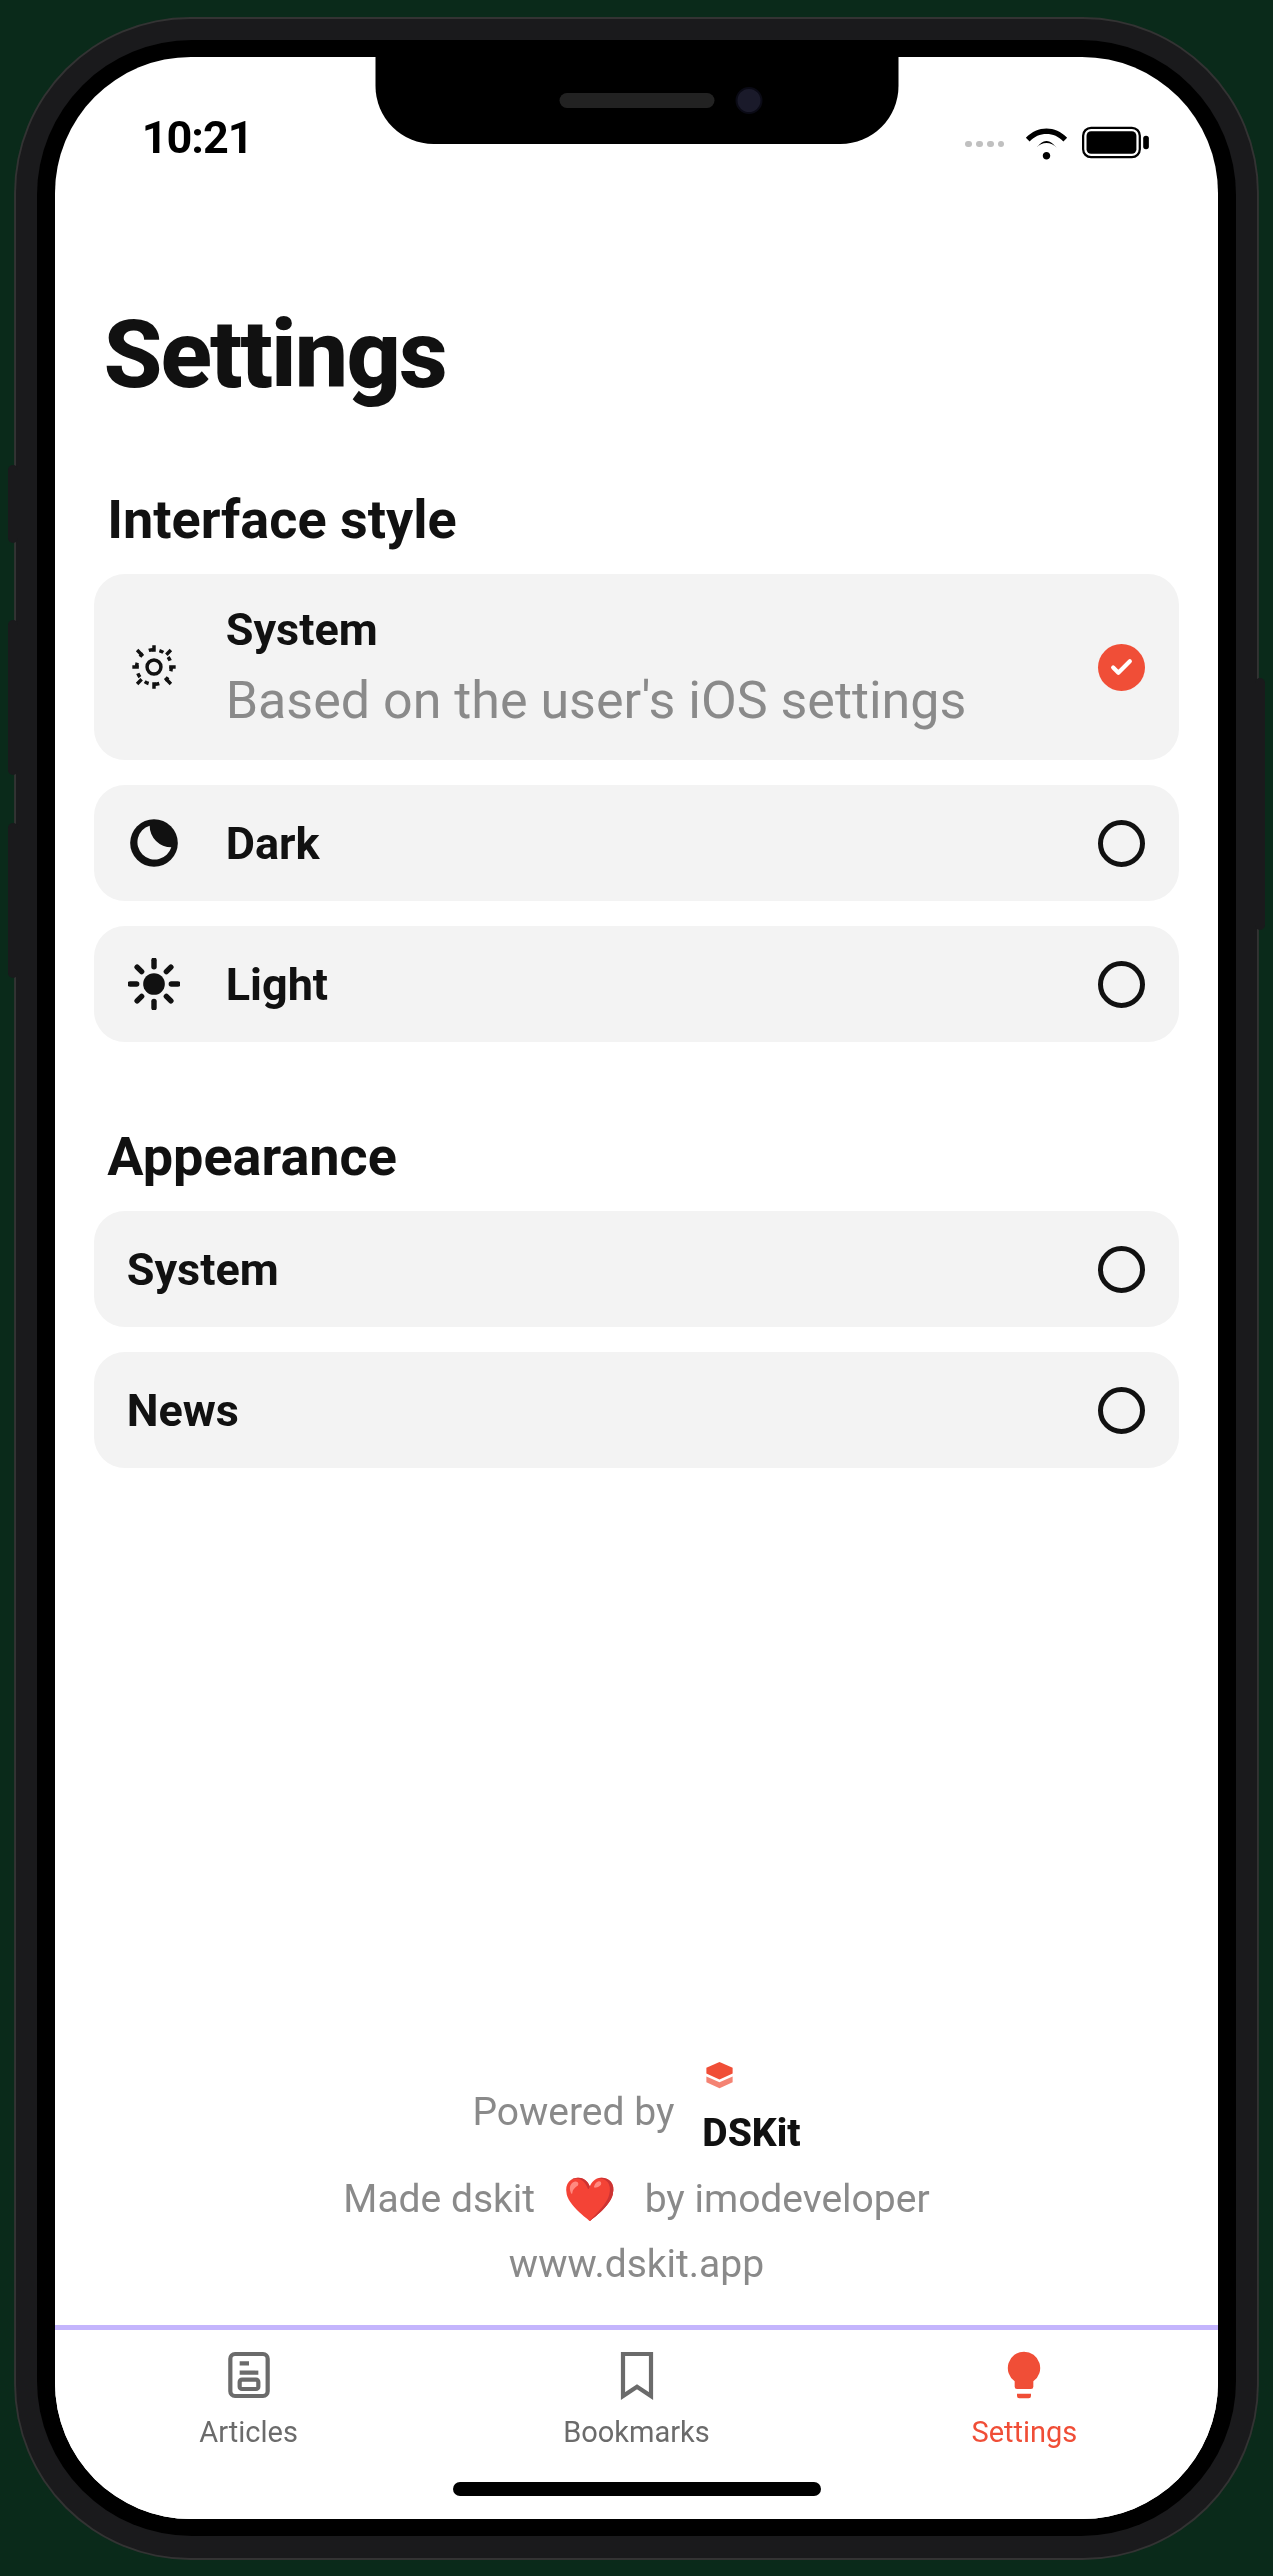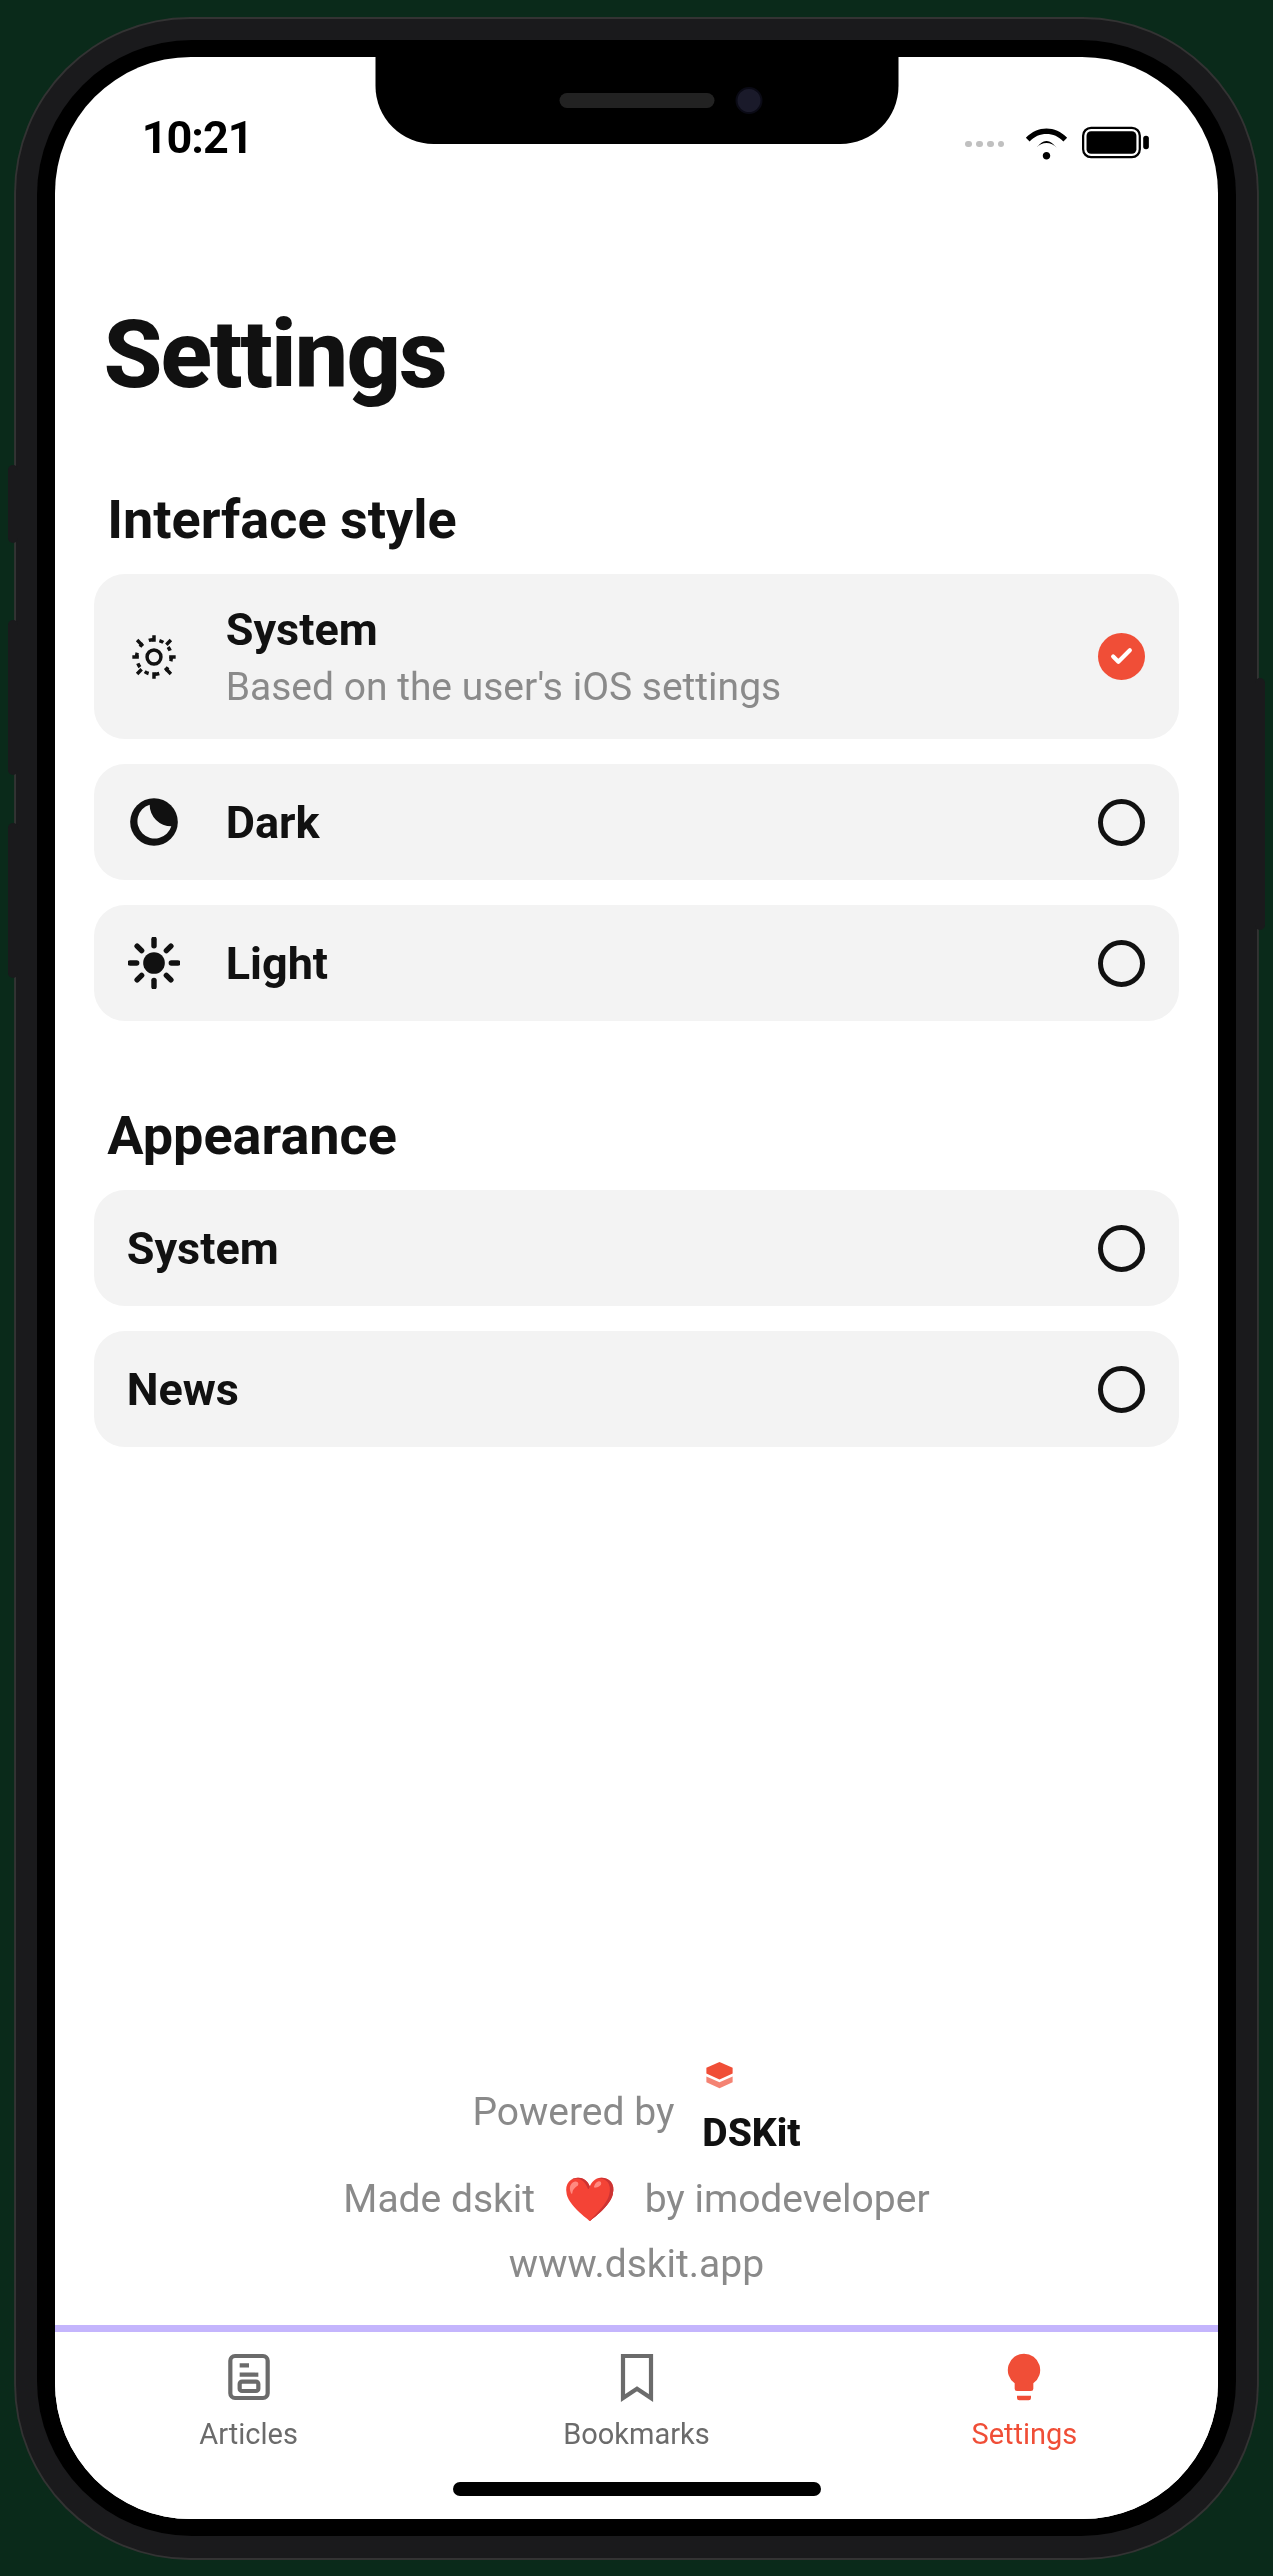--- a/index.html
+++ b/index.html
@@ -142,23 +142,23 @@
     justify-content: center;
   }
   .option-icon svg { width: 52px; height: 52px; }
   .option-text { flex: 1; }
   .option-title {
     font-size: 45px;
     font-weight: 700;
     color: #111;
   }
   .option-subtitle {
-    font-size: 39px;
+    font-size: 52px;
     color: #8a8a8a;
-    margin-top: 8px;
+    margin-top: 14px;
   }
   .radio {
     width: 50px;
     height: 50px;
     flex-shrink: 0;
     display: flex;
     align-items: center;
     justify-content: center;
   }
   .radio-empty {
@@ -186,21 +186,21 @@
     font-size: 39px;
     line-height: 1.6;
   }
   .footer-line { display: flex; align-items: center; justify-content: center; gap: 28px; flex-wrap: wrap;}
   .dskit-logo { color: #f04e37; font-weight: 700; display:inline-flex; align-items:flex-start; gap:7.8px;flex-direction:column;}
   .dskit-logo-text { color: #111; font-weight: 800; }
   .heart { color: #ff3b30; font-size: 43px; }
 
   .tab-bar {
     height: 194px;
-    border-top: 7px solid #c4b5fd;
+    border-top: 5px solid #c4b5fd;
     display: flex;
     background: #fff;
   }
   .tab-item {
     flex: 1;
     display: flex;
     flex-direction: column;
     align-items: center;
     justify-content: flex-start;
     padding-top: 17.4px;

